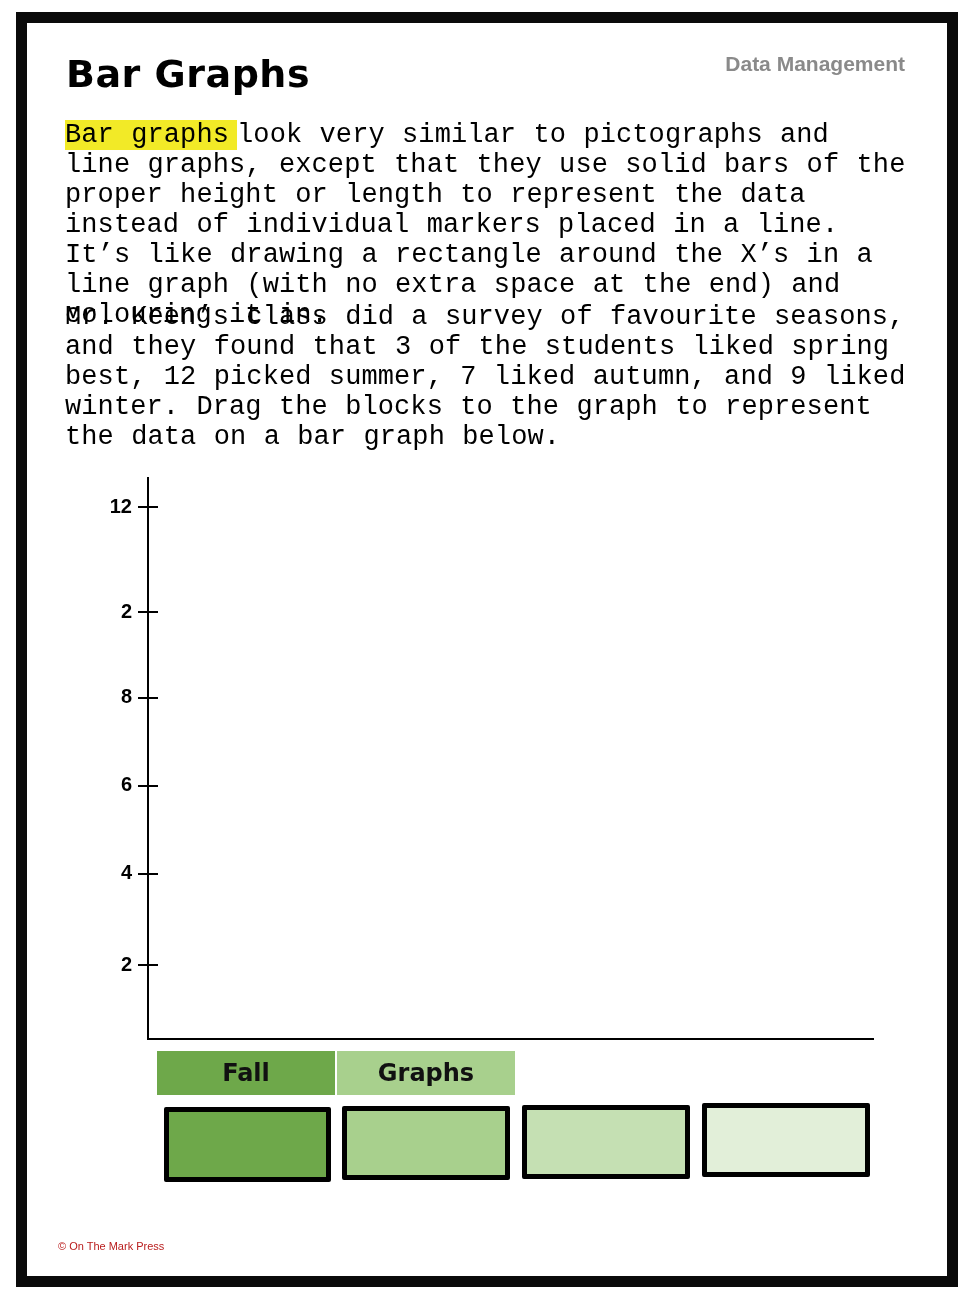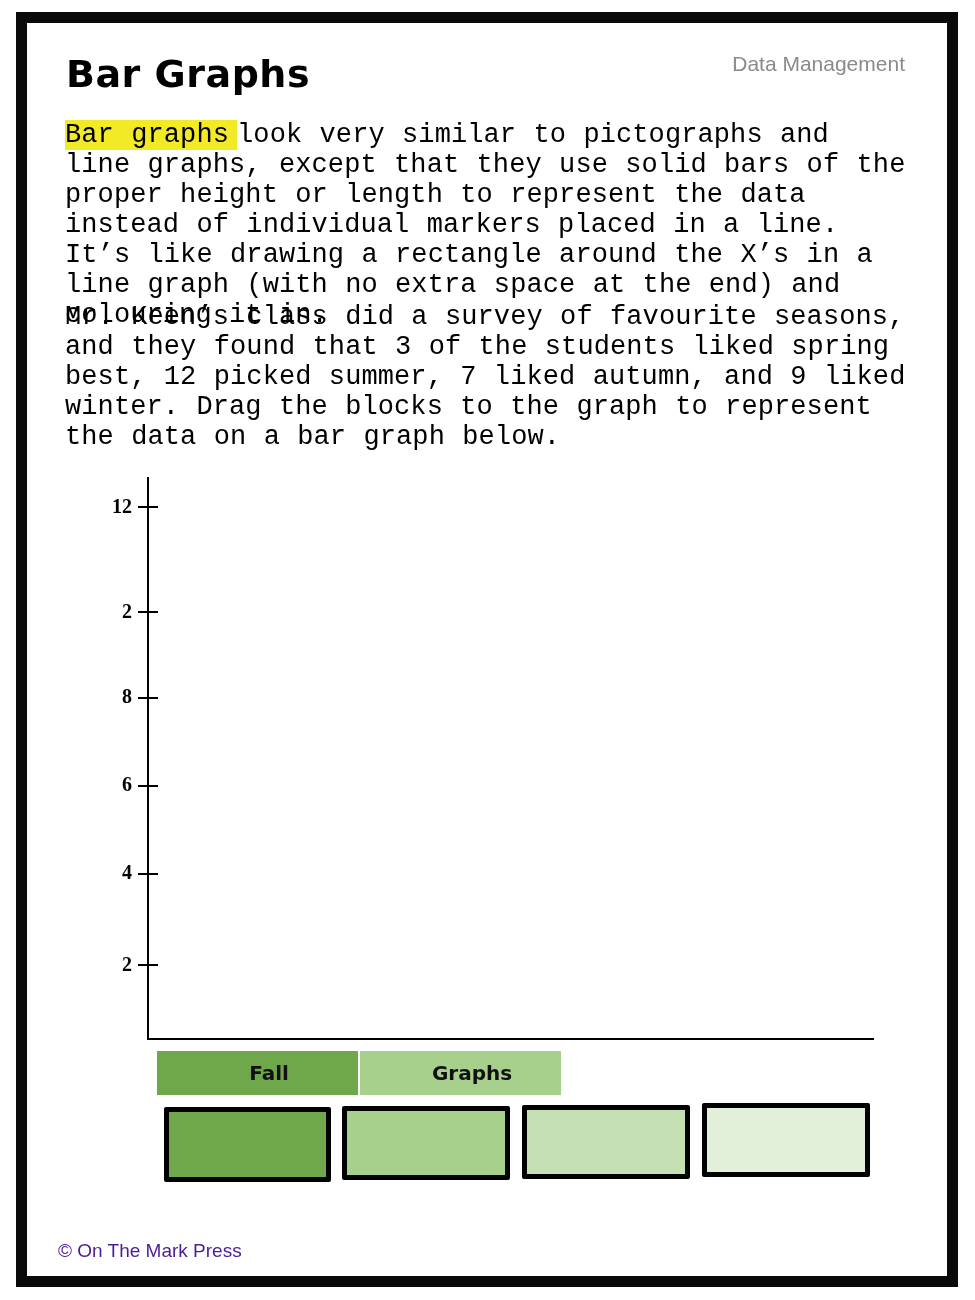--- a/index.html
+++ b/index.html
@@ -7,51 +7,51 @@
     .page-frame {
       position: absolute; left: 16px; top: 12px; width: 942px; height: 1275px;
       box-sizing: border-box; border: 11px solid #0a0a0a; background: #ffffff;
     }
     .title {
       position: absolute; left: 66px; top: 52px; font-family: "DejaVu Sans", sans-serif;
       font-weight: bold; font-size: 38px; color: #000; letter-spacing: 0.5px; margin: 0;
     }
     .subject {
       position: absolute; right: 70px; top: 52px; font-family: "Liberation Sans", sans-serif;
-      font-size: 21px; color: #8a8a8a; font-weight: normal;
+      font-size: 21px; color: #8a8a8a; font-weight: bold;
     }
     .para {
       position: absolute; left: 65px; width: 845px; margin: 0;
       font-family: Liberation Mono, monospace; font-size: 27px; line-height: 30px;
       color: #000; letter-spacing: 0.1px; word-spacing: 1px;
     }
     .para1 { top: 120px; }
     .para2 { top: 302px; }
     .hl { background: #f2ea27; padding-right: 8px; }
 
     
     .y-axis { position: absolute; left: 147px; top: 477px; width: 2px; height: 563px; background: #000; }
     .x-axis { position: absolute; left: 147px; top: 1038px; width: 727px; height: 2px; background: #000; }
     .tick { position: absolute; left: 138px; width: 20px; height: 2px; background: #000; }
     .tick-label {
       position: absolute; width: 40px; text-align: right; left: 92px;
-      font-family: Liberation Serif, serif; font-weight: bold; font-size: 20px; color: #000;
+      font-family: Liberation Sans, sans-serif; font-weight: bold; font-size: 20px; color: #000;
     }
 
     .cat-row { position: absolute; top: 1051px; left: 157px; height: 44px; display: flex; }
     .cat {
       width: 178px; height: 44px; margin-right: 2px; display: flex; align-items: center; justify-content: center;
-      font-family: "DejaVu Sans", sans-serif; font-weight: bold; font-size: 20px; color: #111; padding-left: 23px;
+      font-family: "DejaVu Sans", sans-serif; font-weight: bold; font-size: 24px; color: #111;
     }
     .block {
       position: absolute; box-sizing: border-box; border: 5px solid #000; border-radius: 2px;
     }
     .footer {
       position: absolute; left: 58px; top: 1240px; font-family: "Liberation Sans", sans-serif;
-      font-size: 19px; color: #4c1d95;
+      font-size: 11px; color: #b91c1c;
     }
   </style>
 </head>
 <body>
 
 <div class="page-frame"></div>
 
 <h1 class="title">Bar Graphs</h1>
 <div class="subject">Data Management</div>
 

